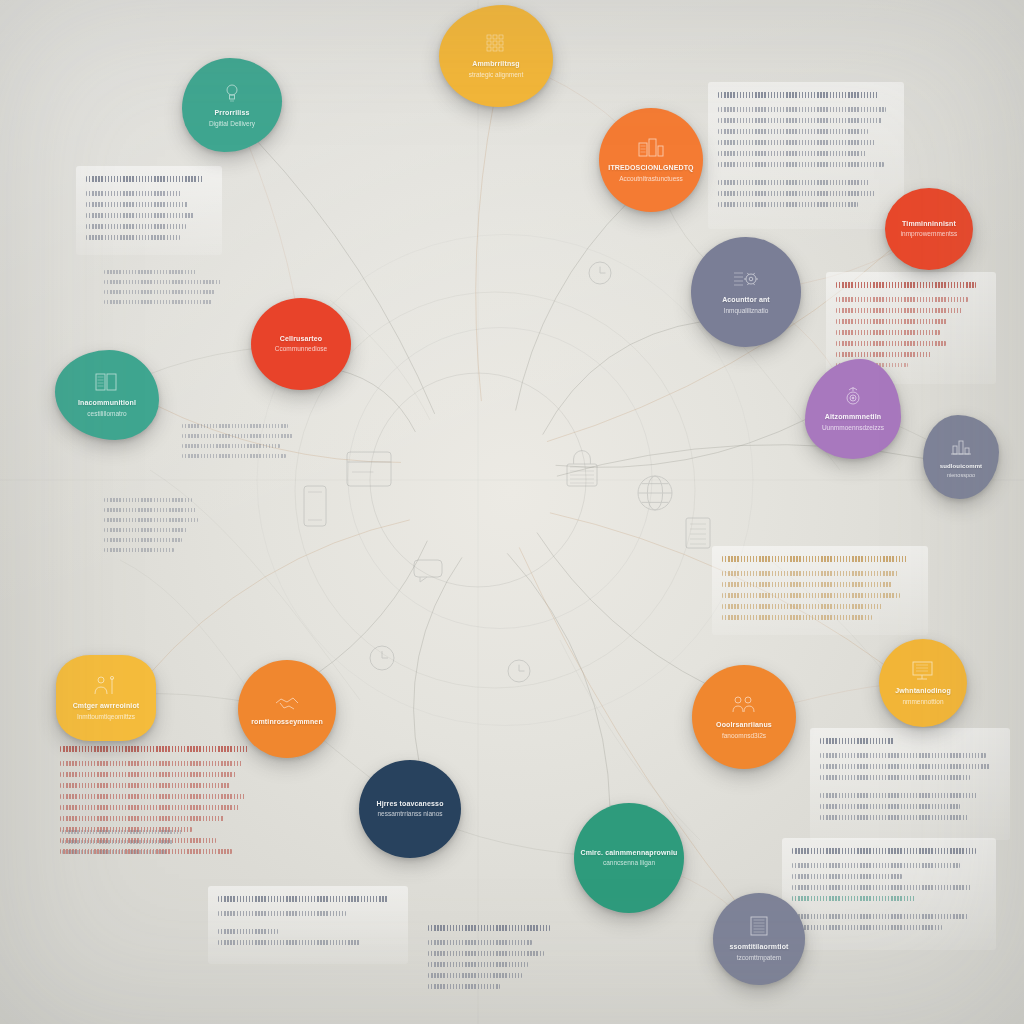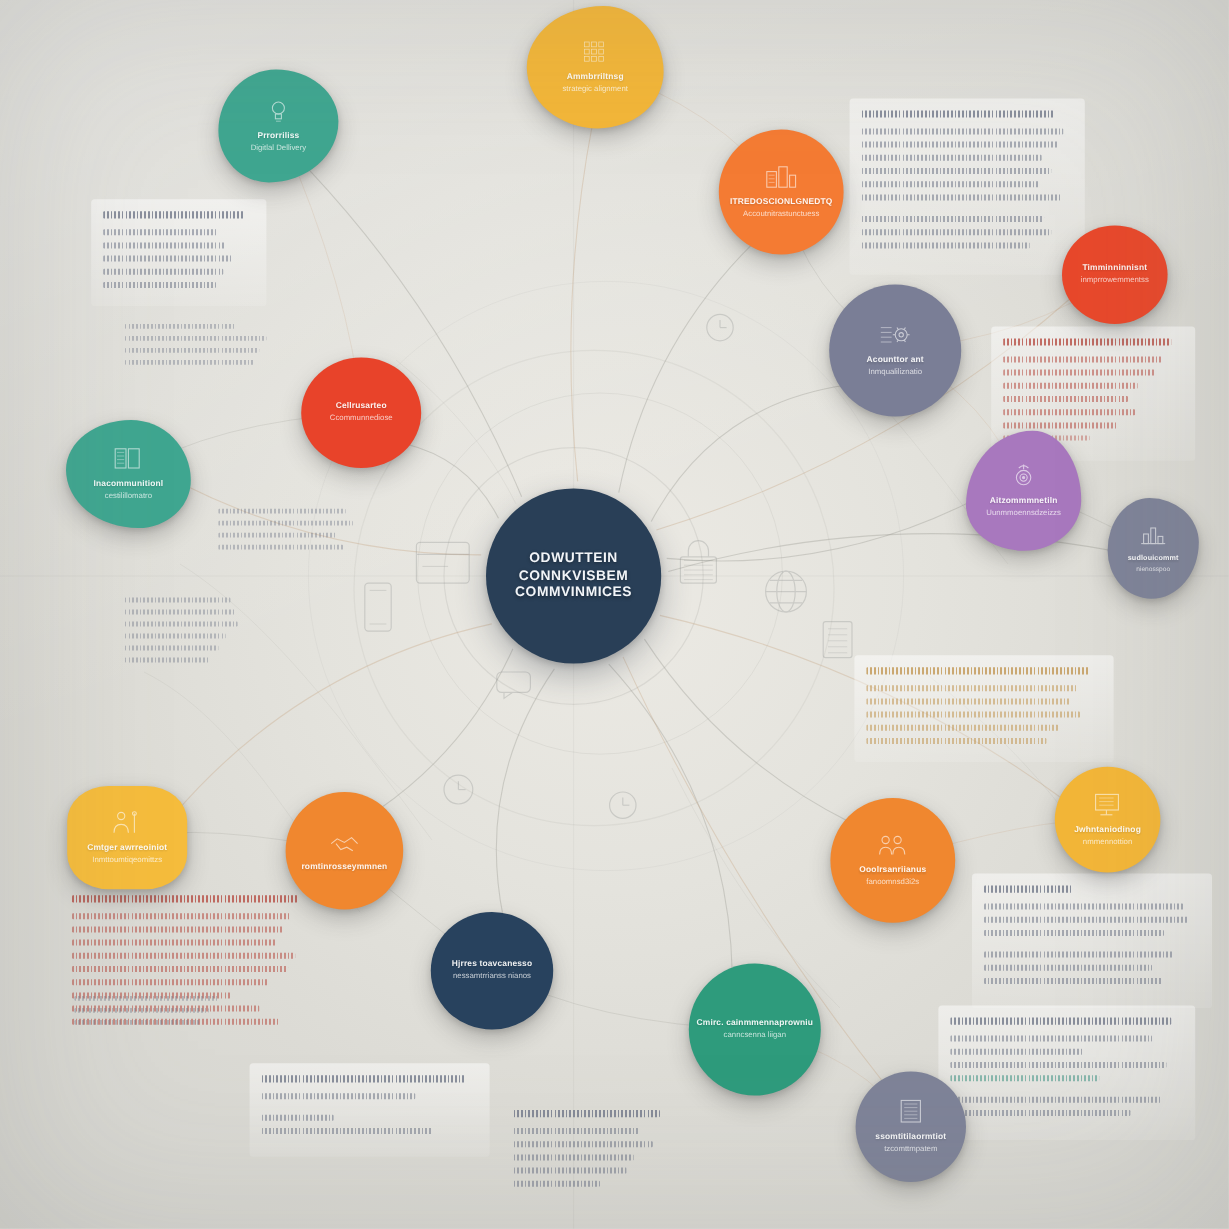--- a/index.html
+++ b/index.html
@@ -453,22 +453,15 @@
             <line x1="7.5" y1="7" x2="18.5" y2="7" stroke-width="0.5"></line>
             <line x1="7.5" y1="10" x2="18.5" y2="10" stroke-width="0.5"></line>
             <line x1="7.5" y1="13" x2="18.5" y2="13" stroke-width="0.5"></line>
             <line x1="7.5" y1="16" x2="18.5" y2="16" stroke-width="0.5"></line>
           </svg></div>
         <div class="nlabel" data-bind="nodes.15.label" style="font-size: 7px;">ssomtitilaormtiot</div>
         <div class="nsub" data-bind="nodes.15.sub" style="font-size: 6.5px;">tzcomttmpatem</div>
       </div>
     </div>
 
-  <div id="hub" style="left: 405px; top: 407px; width: 146px; height: 146px; background: rgb(41, 63, 87);">
-    <div class="hubtext" style="font-size: 11.5px;">
-        <div>ODWUTTEIN</div>
-        <div>CONNKVISBEM</div>
-        <div>COMMVINMICES</div>
-      </div>
-  </div>
 
   <div class="wash w3"></div>
 </div>
 
 </body></html>

